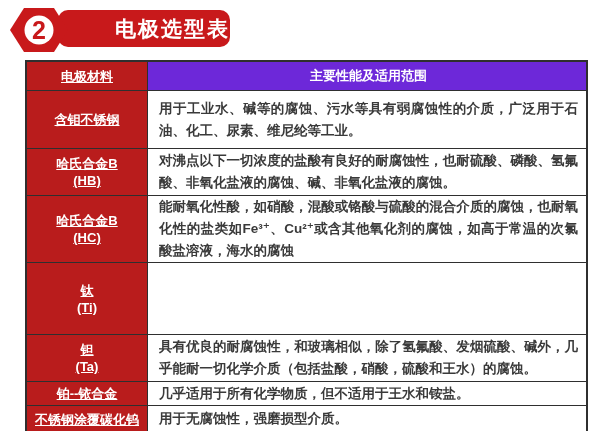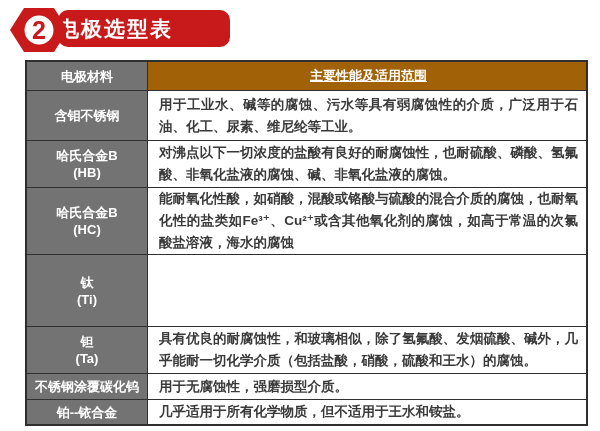--- a/index.html
+++ b/index.html
@@ -5,47 +5,47 @@
   html,body{margin:0;padding:0;background:#ffffff;}
   .page{
     position:relative;width:600px;height:431px;background:#ffffff;overflow:hidden;
     font-family:"Liberation Sans","DejaVu Sans",sans-serif;
   }
   
   .hdr{position:absolute;left:0;top:0;width:600px;height:58px;}
   .pill{
     position:absolute;left:58px;top:10px;width:172px;height:37px;
     background:#c8191b;border-radius:10px;
-    display:flex;align-items:center;justify-content:flex-start;
+    display:flex;align-items:center;justify-content:flex-end;
   }
   .pill-text{color:#ffffff;font-size:21px;font-weight:bold;letter-spacing:2px;}
   .hexwrap{position:absolute;left:9px;top:7px;width:60px;height:46px;}
   
   .etable{
     position:absolute;left:25px;top:60px;width:563px;
     border:2px solid #2f2f2f;box-sizing:border-box;background:#ffffff;
   }
   .trow{display:flex;border-bottom:1px solid #2f2f2f;box-sizing:border-box;}
   .trow:last-child{border-bottom:none;}
   .cell-l{
-    width:121px;flex:0 0 121px;background:#737373;border-right:1px solid #2f2f2f;
+    width:121px;flex:0 0 121px;background:#b91c1c;border-right:1px solid #2f2f2f;
     display:flex;flex-direction:column;align-items:center;justify-content:center;
     color:#ffffff;font-weight:bold;font-size:13px;text-align:center;line-height:17px;
-    box-sizing:border-box;padding:2px 2px;
+    box-sizing:border-box;padding:2px 2px;text-decoration:underline;
   }
   .cell-r{
     flex:1;background:#ffffff;display:flex;align-items:center;
     color:#3a3a3a;font-size:13.5px;line-height:22px;font-weight:bold;
     box-sizing:border-box;padding:2px 8px 2px 11px;
     text-align:justify;
   }
-  .hrow .cell-r{justify-content:center;color:#ffffff;font-size:13px;background:#a16207;font-weight:bold;text-align:left;text-decoration:underline;}
+  .hrow .cell-r{justify-content:center;color:#ffffff;font-size:13px;background:#6d28d9;font-weight:bold;text-align:left;}
   .hrow .cell-l{font-size:13px;}
   .hrow{height:29px;}
-  .r1{height:50px;} .r2{height:47px;} .r3{height:67px;} .r4{height:72px;}
+  .r1{height:58px;} .r2{height:47px;} .r3{height:67px;} .r4{height:72px;}
   .r5{height:47px;} .r6{height:26px;} .r7{height:24px;}
 </style>
 </head>
 <body>
 
 <div class="page">
 
   <div class="hdr">
     <div class="pill">
       <span class="pill-text">电极选型表</span>
@@ -105,32 +105,32 @@
     <div class="trow r5">
       <div class="cell-l">
         <span>钽</span>
         <span>(Ta)</span>
       </div>
       <div class="cell-r">
         <span>具有优良的耐腐蚀性，和玻璃相似，除了氢氟酸、发烟硫酸、碱外，几乎能耐一切化学介质（包括盐酸，硝酸，硫酸和王水）的腐蚀。</span>
       </div>
     </div>
 
+    <div class="trow r7">
+      <div class="cell-l">
+        <span>铂--铱合金</span>
+      </div>
+      <div class="cell-r">
+        <span>几乎适用于所有化学物质，但不适用于王水和铵盐。</span>
+      </div>
+    </div>
+
     <div class="trow r6">
       <div class="cell-l">
         <span>不锈钢涂覆碳化钨</span>
       </div>
       <div class="cell-r">
         <span>用于无腐蚀性，强磨损型介质。</span>
       </div>
     </div>
 
-    <div class="trow r7">
-      <div class="cell-l">
-        <span>铂--铱合金</span>
-      </div>
-      <div class="cell-r">
-        <span>几乎适用于所有化学物质，但不适用于王水和铵盐。</span>
-      </div>
-    </div>
-
   </div>
 </div>
 
 </body></html>

